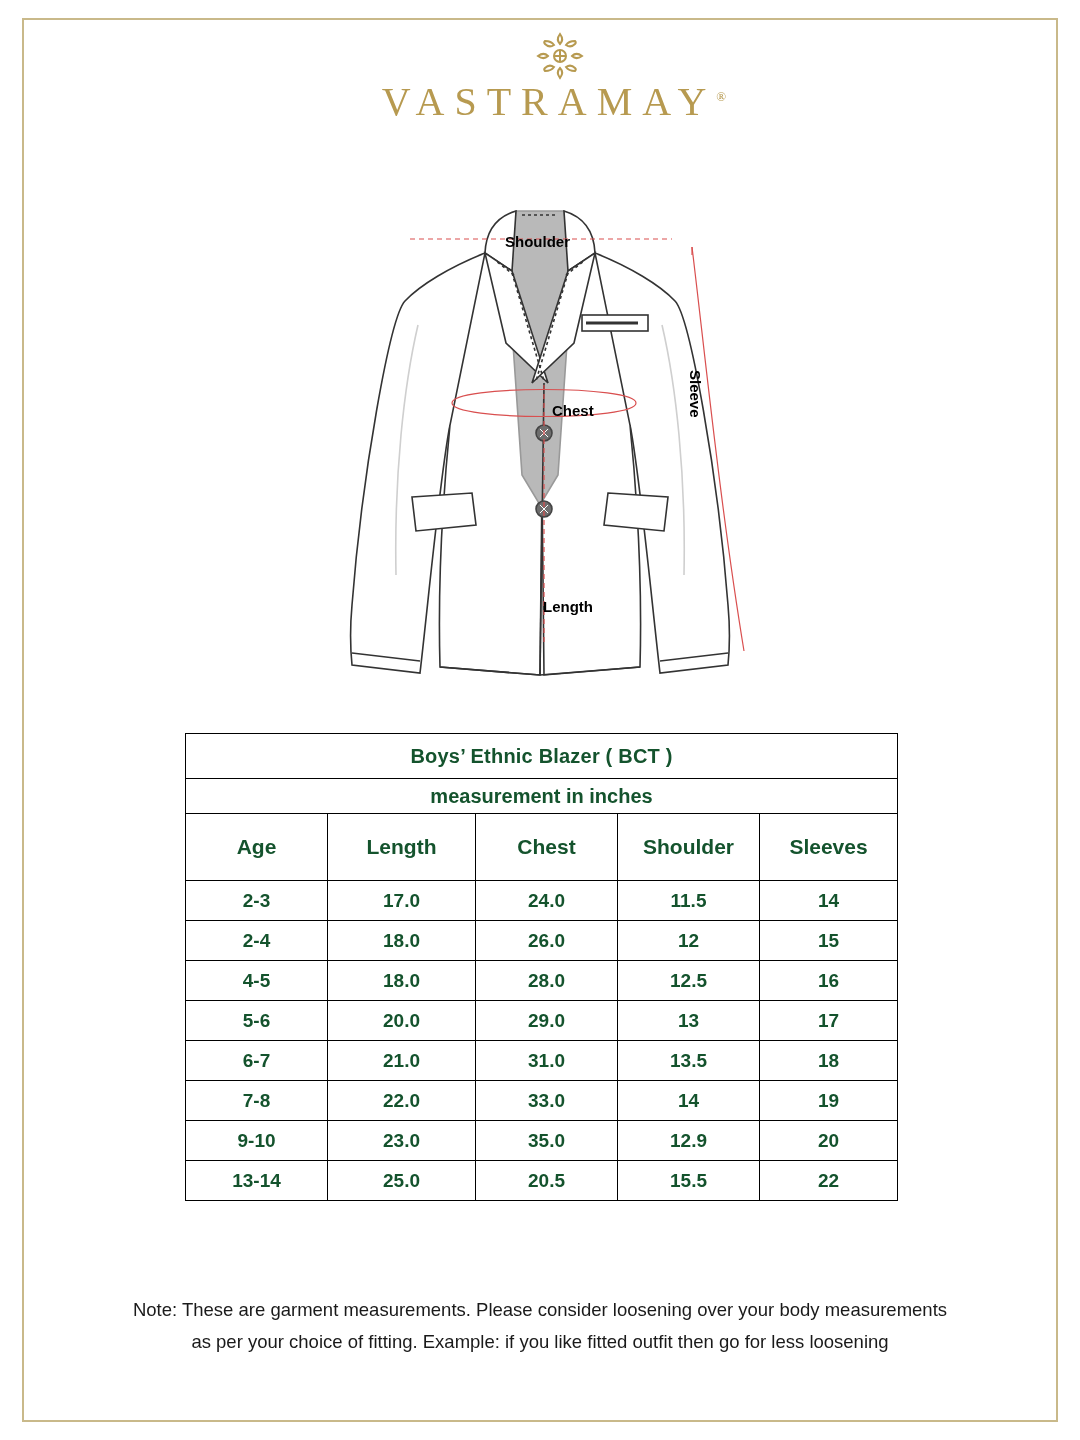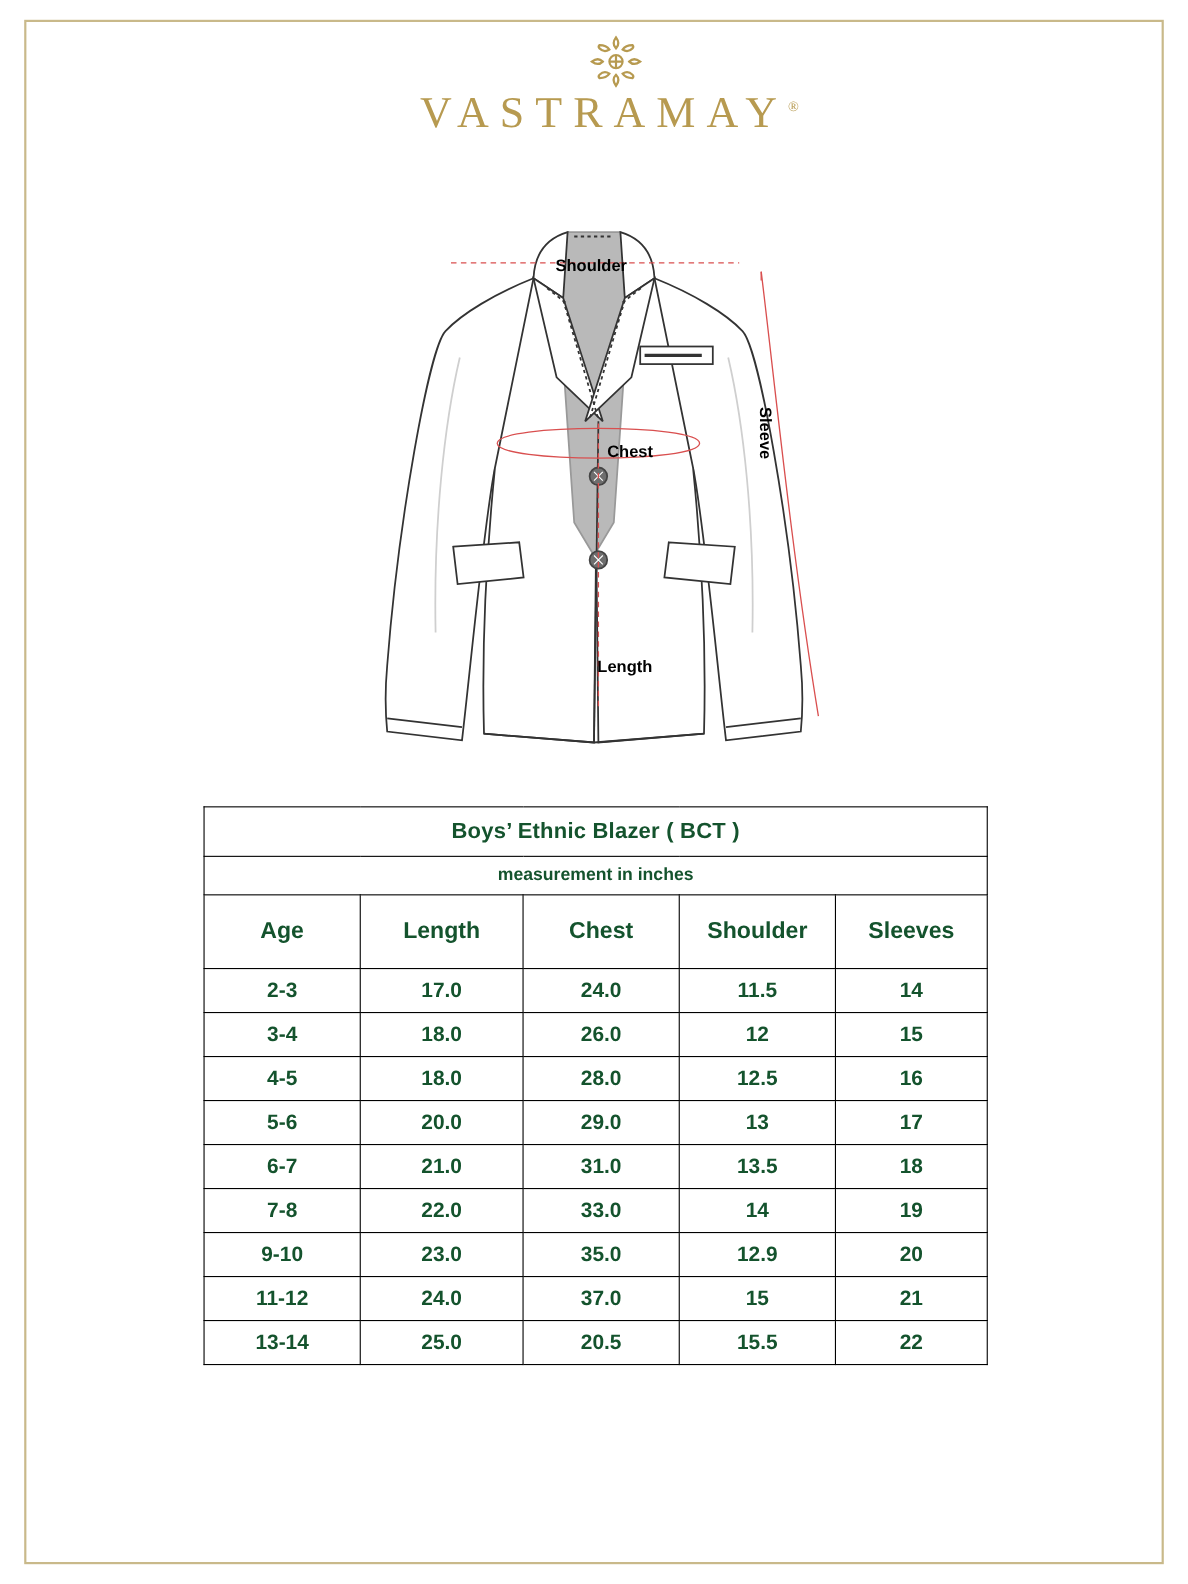--- a/index.html
+++ b/index.html
@@ -111,21 +111,21 @@
     font-family: "Liberation Sans", sans-serif;
     color: #14532d;
   }
   .t-title {
     font-size: 20px;
     font-weight: bold;
     height: 42px;
     letter-spacing: 0.2px;
   }
   .t-sub {
-    font-size: 16px;
+    font-size: 20px;
     font-weight: bold;
     height: 32px;
   }
   .t-head {
     font-size: 21px;
     font-weight: bold;
     height: 64px;
   }
   .t-cell {
     font-size: 19px;
@@ -265,21 +265,21 @@
             <td class="t-head">Sleeves</td>
           </tr>
           <tr>
             <td class="t-cell">2-3</td>
             <td class="t-cell">17.0</td>
             <td class="t-cell">24.0</td>
             <td class="t-cell">11.5</td>
             <td class="t-cell">14</td>
           </tr>
           <tr>
-            <td class="t-cell">3-4</td>
+            <td class="t-cell">2-4</td>
             <td class="t-cell">18.0</td>
             <td class="t-cell">26.0</td>
             <td class="t-cell">12</td>
             <td class="t-cell">15</td>
           </tr>
           <tr>
             <td class="t-cell">4-5</td>
             <td class="t-cell">18.0</td>
             <td class="t-cell">28.0</td>
             <td class="t-cell">12.5</td>
@@ -307,30 +307,27 @@
             <td class="t-cell">19</td>
           </tr>
           <tr>
             <td class="t-cell">9-10</td>
             <td class="t-cell">23.0</td>
             <td class="t-cell">35.0</td>
             <td class="t-cell">12.9</td>
             <td class="t-cell">20</td>
           </tr>
           <tr>
-            <td class="t-cell">11-12</td>
-            <td class="t-cell">24.0</td>
-            <td class="t-cell">37.0</td>
-            <td class="t-cell">15</td>
-            <td class="t-cell">21</td>
-          </tr>
-          <tr>
             <td class="t-cell">13-14</td>
             <td class="t-cell">25.0</td>
             <td class="t-cell">20.5</td>
             <td class="t-cell">15.5</td>
             <td class="t-cell">22</td>
           </tr>
         </tbody>
     </table>
   </div>
 
+  <div class="note">
+    <span class="l1">Note: These are garment measurements. Please consider loosening over your body measurements</span>
+    <span class="l2">as per your choice of fitting. Example: if you like fitted outfit then go for less loosening</span>
+  </div>
 </div>
 
 </body></html>

